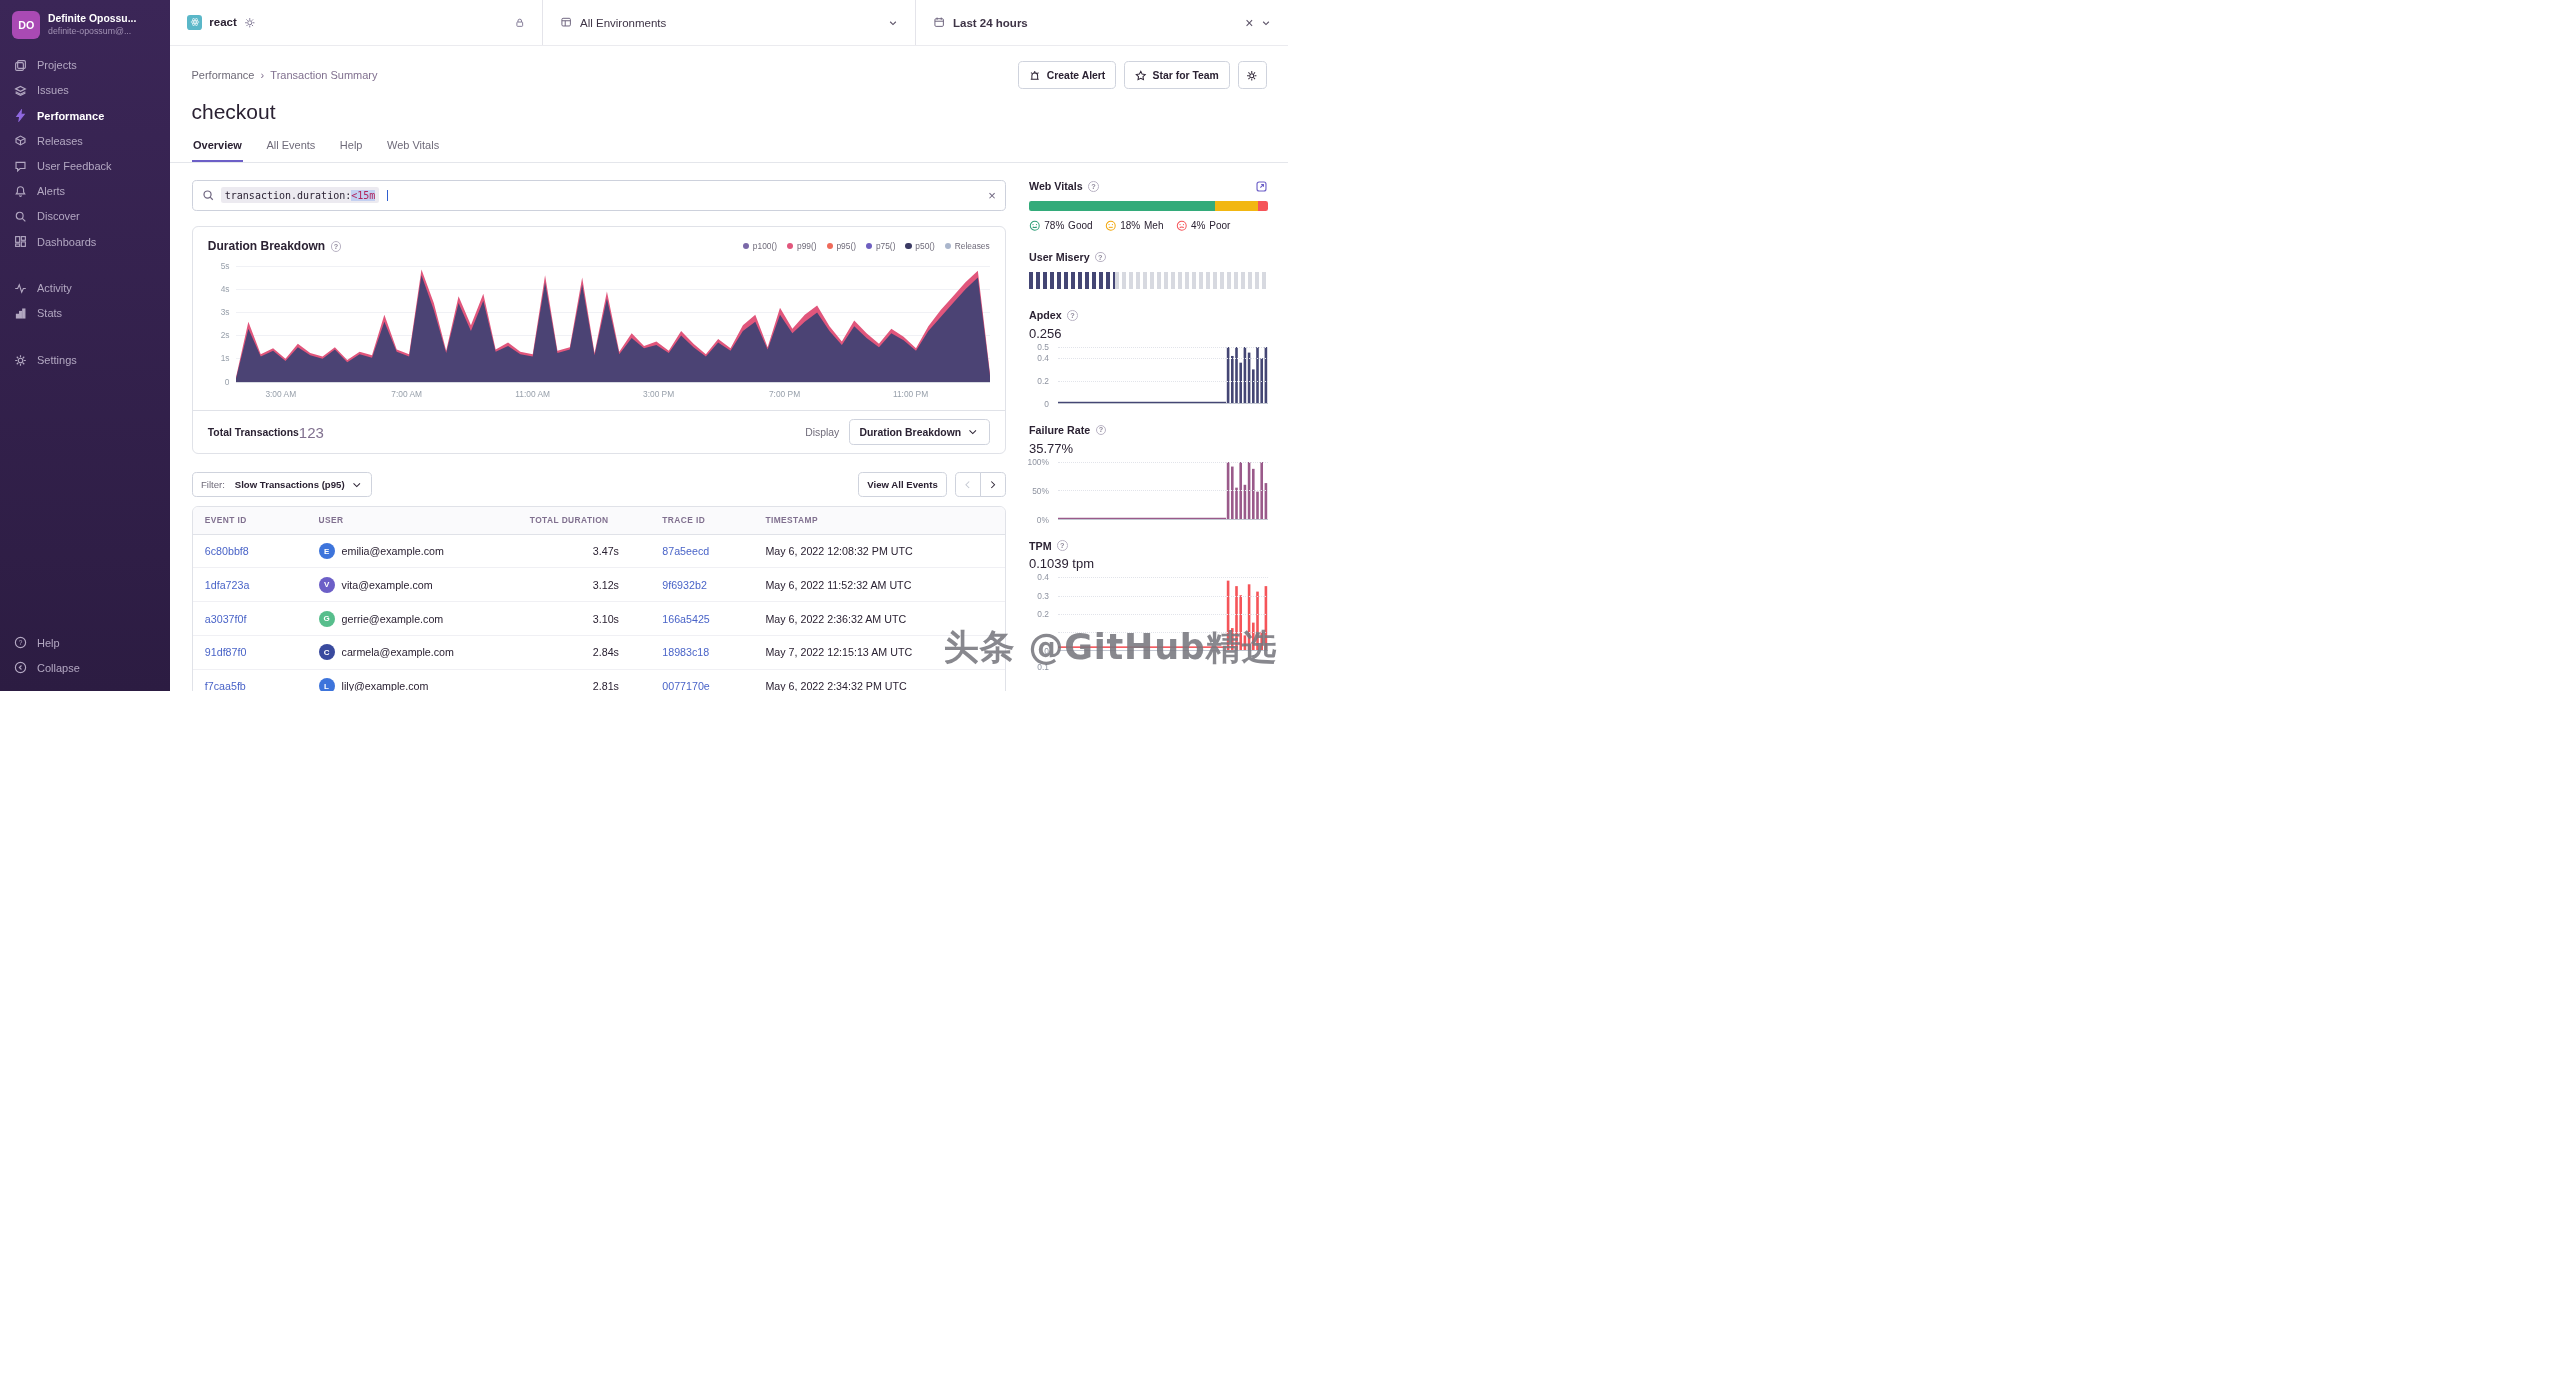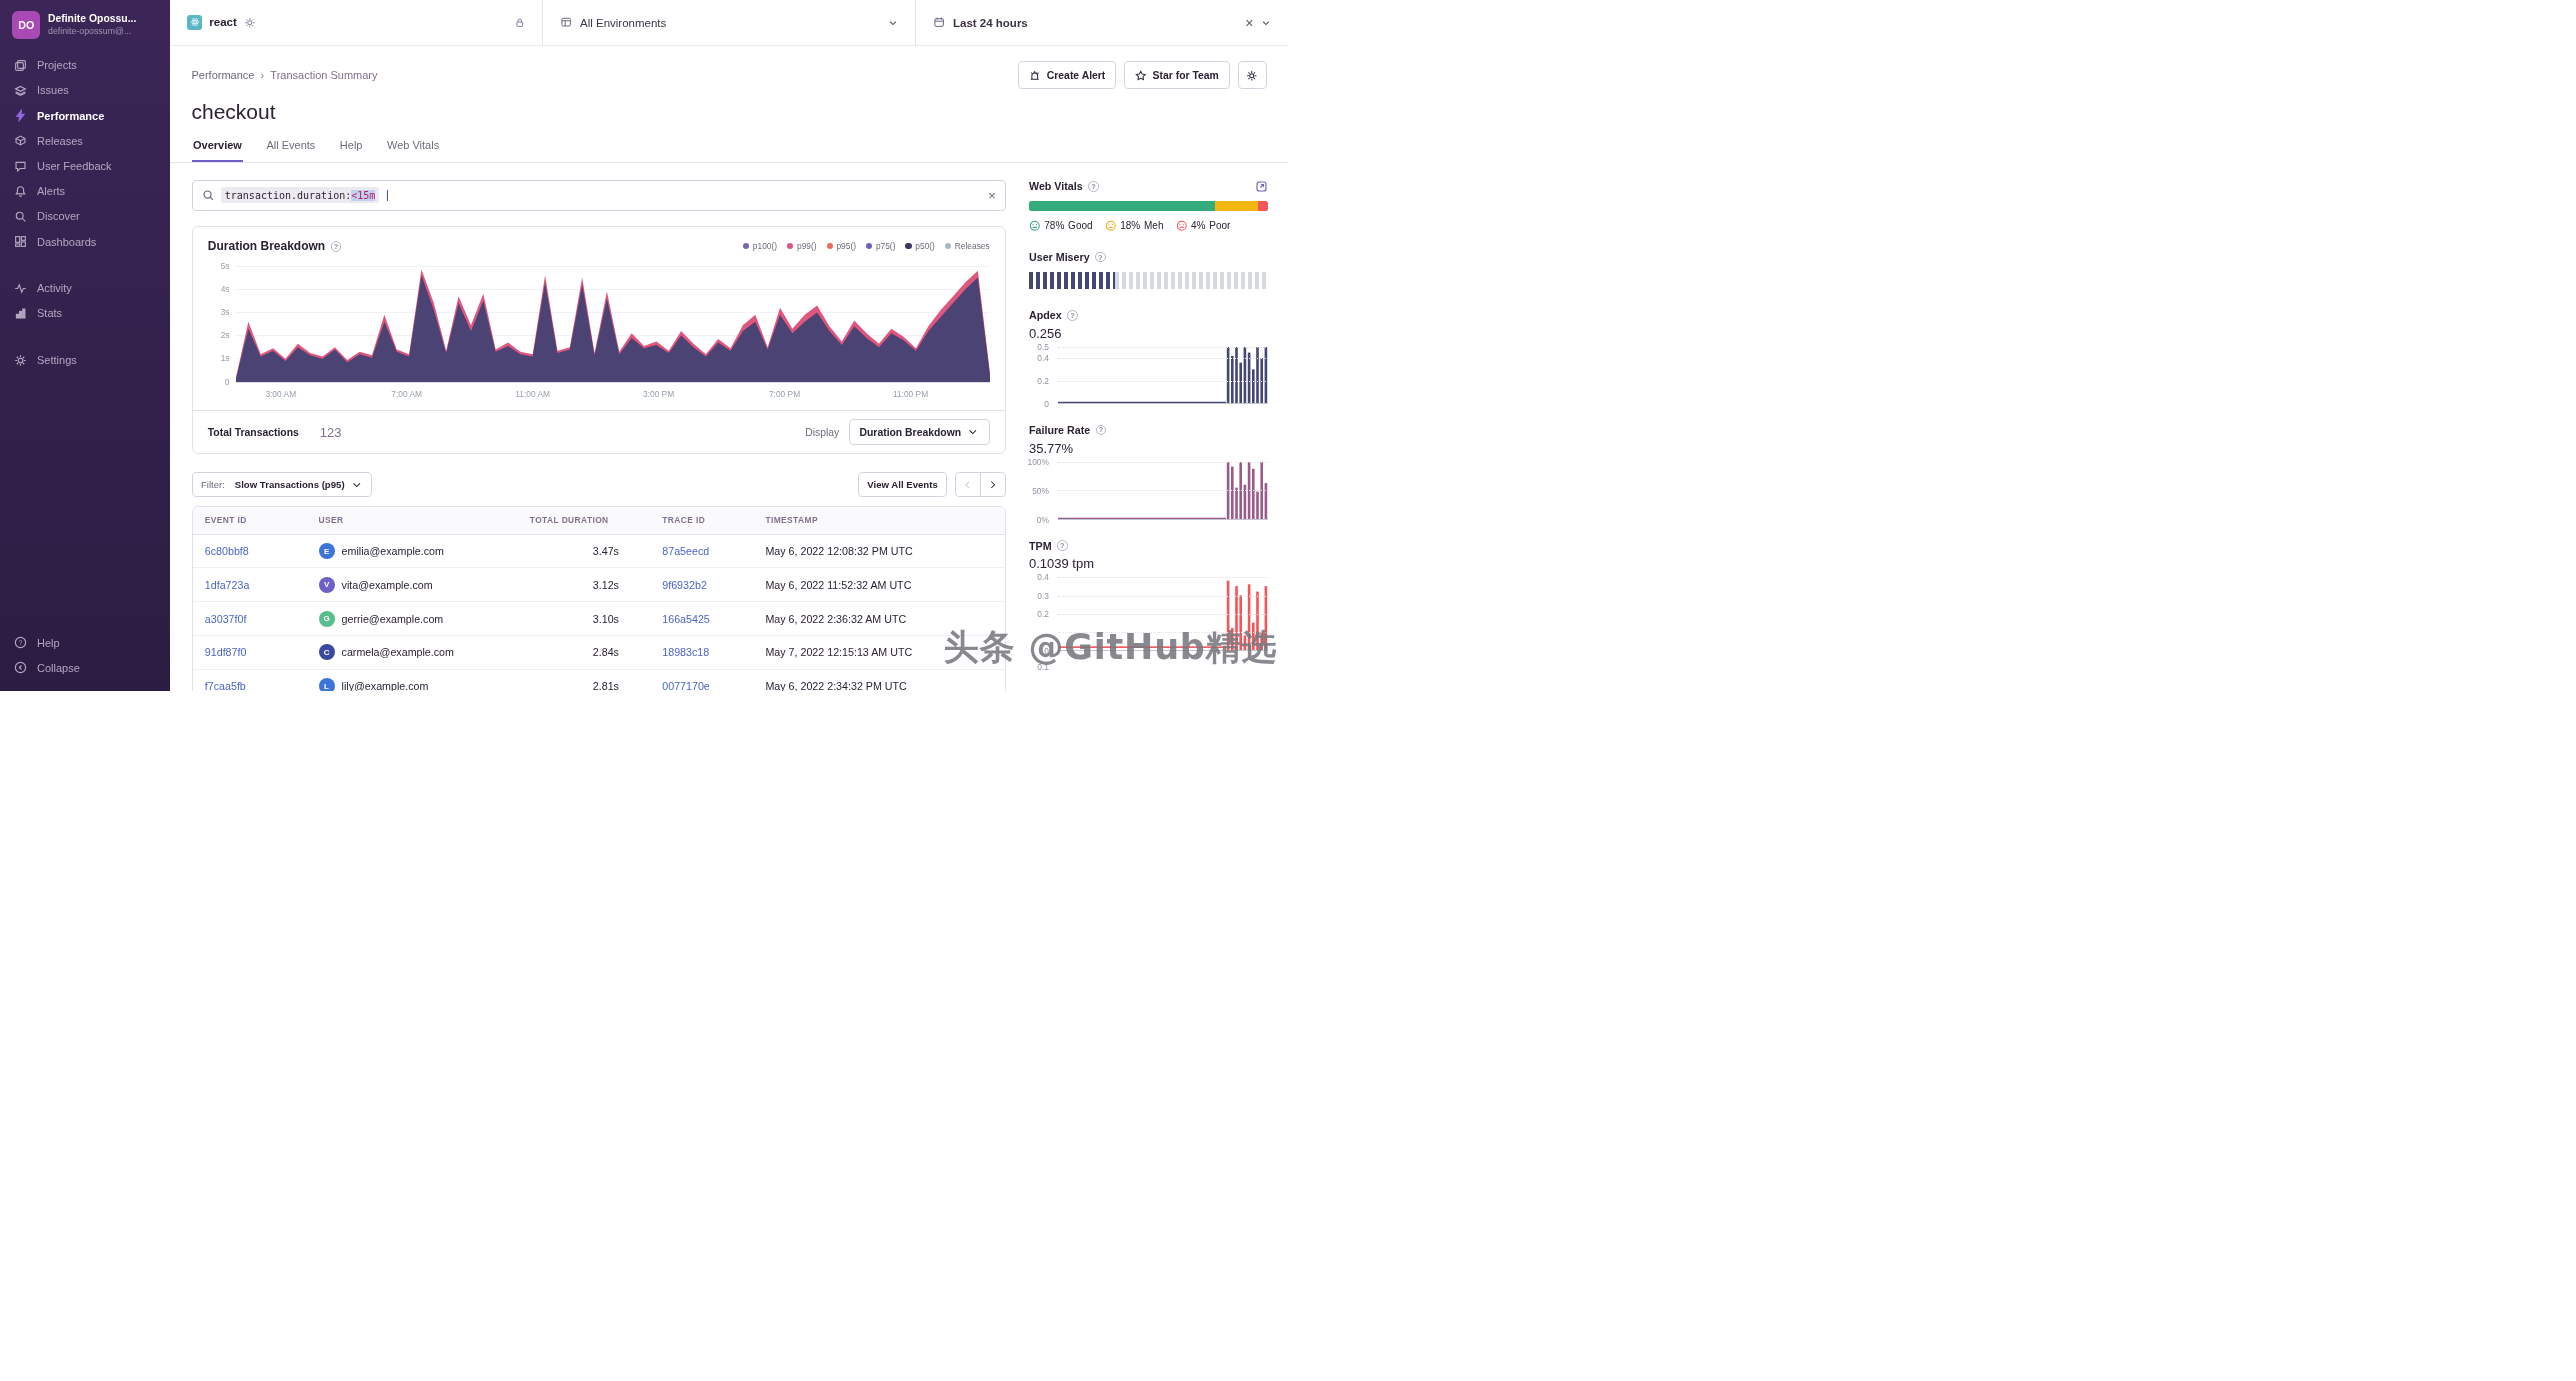--- a/index.html
+++ b/index.html
@@ -98,21 +98,21 @@
   .legend-dot { width:6.1px; height:6.1px; border-radius:50%; background:#999; }
 
   .chart-wrap { position:relative; margin:7.7px 15.3px 0 43px; height:117px; border-bottom:0.8px solid #d8dbe2; }
   .chart-wrap svg { position:absolute; inset:0; width:100%; height:100%; }
   .gridline { position:absolute; left:0; right:0; border-top:0.8px solid #f0f1f5; }
   .ylab { position:absolute; left:-35px; width:29px; text-align:right; font-size:8.4px; color:#98a0ab; transform:translateY(-50%); }
   .xlabels { position:relative; height:17px; margin:3.1px 15.3px 7.7px 43px; }
   .xlab { position:absolute; top:3.1px; transform:translateX(-50%); font-size:8.4px; color:#98a0ab; white-space:nowrap; }
   .panel-foot { border-top:0.8px solid #e0e2e8; display:flex; align-items:center; padding:7.7px 15.3px; }
   .tt-label { font-weight:bold; font-size:10.4px; }
-  .tt-value { color:#80708f; margin-left:21px; font-size:13px; }
+  .tt-value { color:#80708f; margin-left:0; font-size:15px; }
   .display-group { margin-left:auto; display:flex; align-items:center; gap:9.2px; }
   .display-label { color:#6f6b7a; font-size:10.4px; }
 
   
   .toolbar { display:flex; align-items:center; margin-top:18.4px; }
   .toolbar-right { margin-left:auto; display:flex; gap:7.7px; align-items:center; }
   .btn.small { height:24.5px; font-size:9.6px; padding:0 8.4px; }
   .pager { display:flex; }
   .pager .btn.small { width:26px; justify-content:center; padding:0; }
   .pager .btn.small:first-child { border-radius:4.6px 0 0 4.6px; color:#c2c6d0; }

